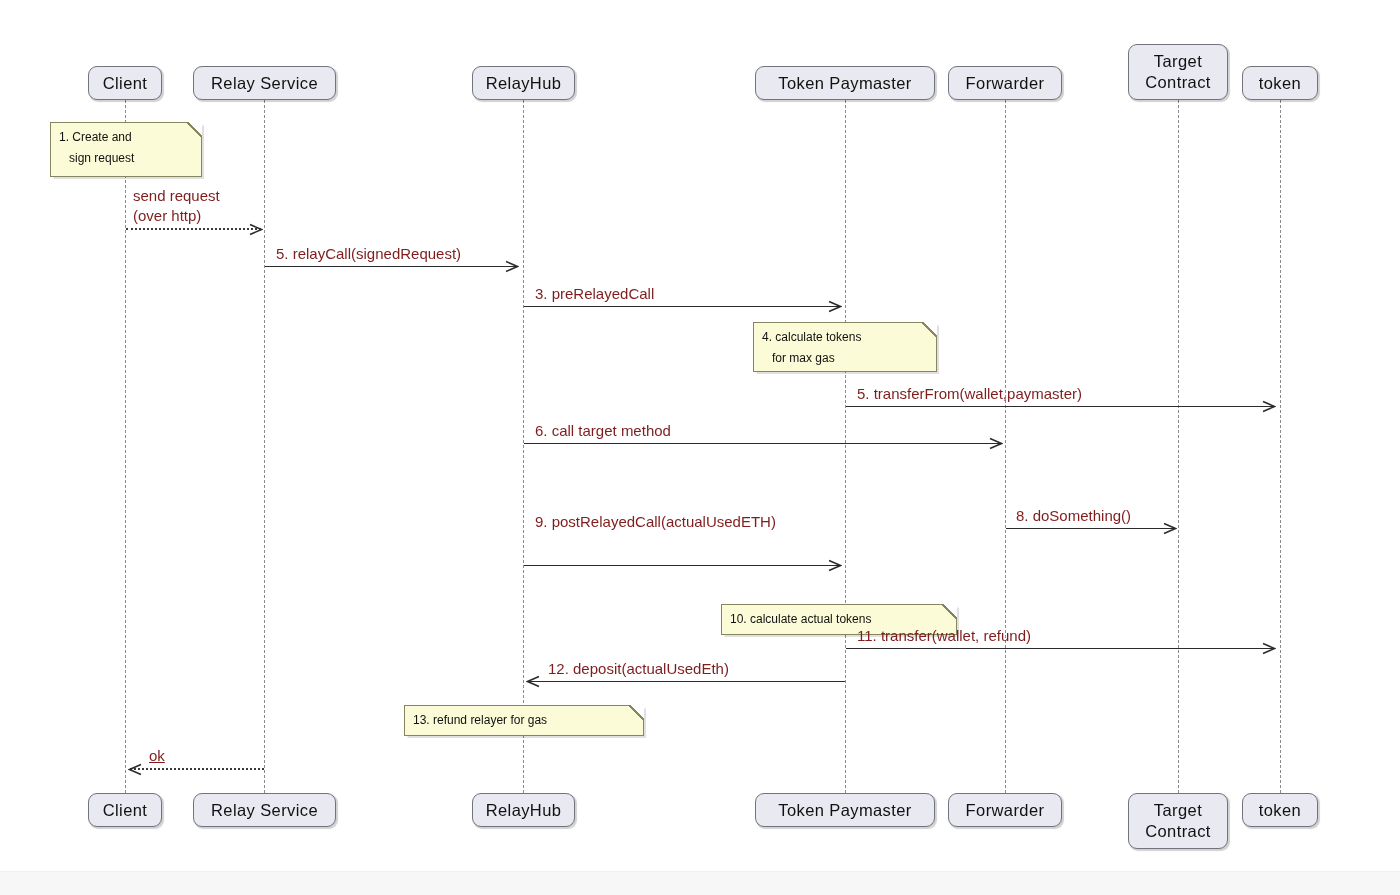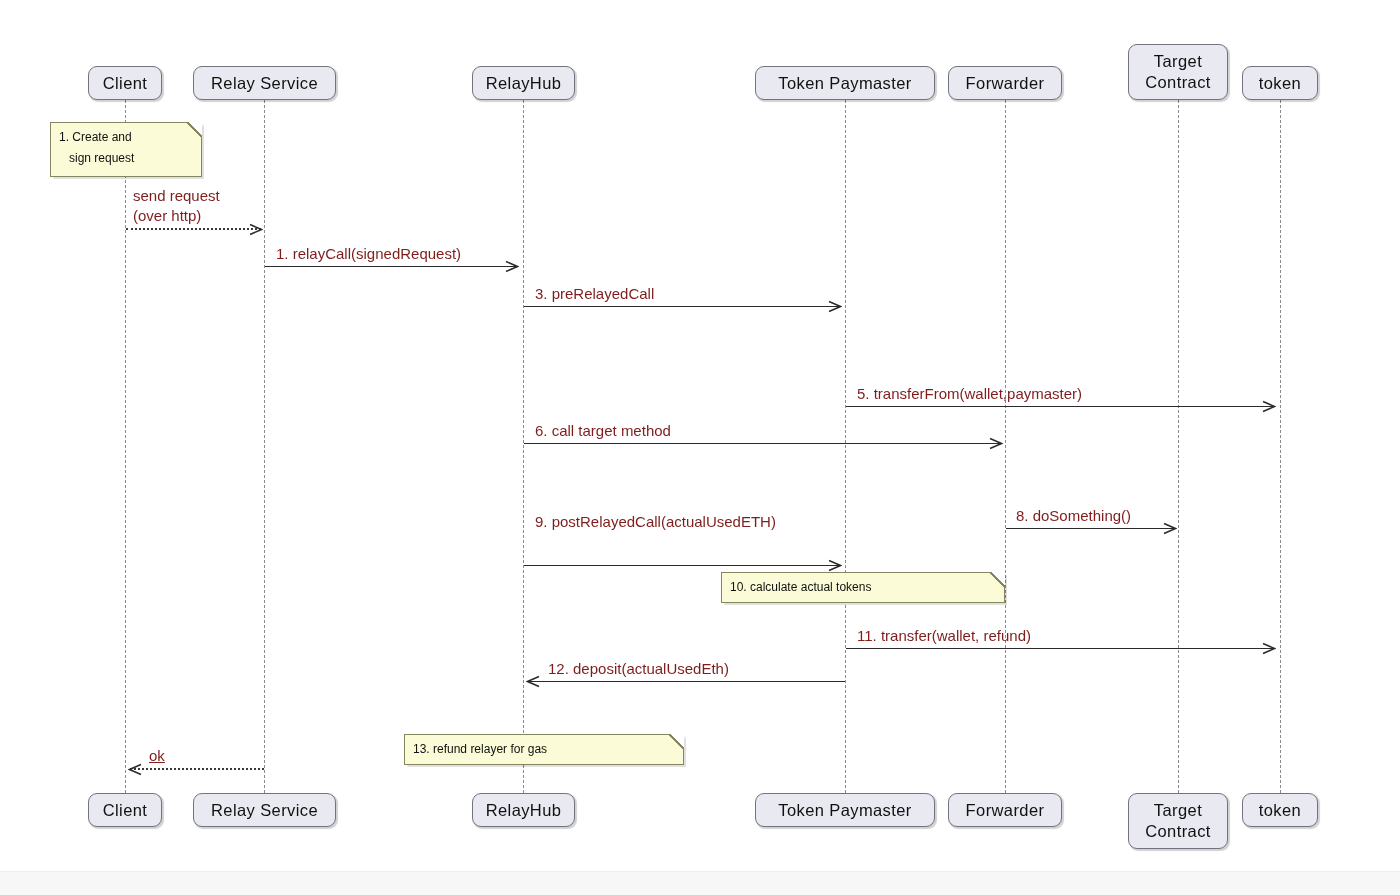--- a/index.html
+++ b/index.html
@@ -66,34 +66,36 @@
    sign request</div>
 
   <div class="msg-label" style="left:133px;top:186px;">send request
 (over http)</div>
   <div class="arrow dotted" style="left:126px;top:228px;width:135px;">
     <svg class="head-right" width="14" height="13" viewBox="0 0 14 13">
         <polyline points="1,1.5 12.5,6.5 1,11.5" fill="none" stroke="#2B2B2B" stroke-width="1.5"></polyline>
       </svg>
   </div>
 
-  <div class="msg-label" style="left:276px;top:244px;">1. relayCall(signedRequest)</div>
+  <div class="msg-label" style="left:276px;top:244px;">5. relayCall(signedRequest)</div>
   <div class="arrow" style="left:265px;top:266px;width:252px;">
     <svg class="head-right" width="14" height="13" viewBox="0 0 14 13">
         <polyline points="1,1.5 12.5,6.5 1,11.5" fill="none" stroke="#2B2B2B" stroke-width="1.5"></polyline>
       </svg>
   </div>
 
   <div class="msg-label" style="left:535px;top:284px;">3. preRelayedCall</div>
   <div class="arrow" style="left:524px;top:306px;width:316px;">
     <svg class="head-right" width="14" height="13" viewBox="0 0 14 13">
         <polyline points="1,1.5 12.5,6.5 1,11.5" fill="none" stroke="#2B2B2B" stroke-width="1.5"></polyline>
       </svg>
   </div>
 
+  <div class="note" style="left:753px;top:322px;width:184px;height:50px;">4. calculate tokens
+   for max gas</div>
 
   <div class="msg-label" style="left:857px;top:384px;">5. transferFrom(wallet,paymaster)</div>
   <div class="arrow" style="left:846px;top:406px;width:428px;">
     <svg class="head-right" width="14" height="13" viewBox="0 0 14 13">
         <polyline points="1,1.5 12.5,6.5 1,11.5" fill="none" stroke="#2B2B2B" stroke-width="1.5"></polyline>
       </svg>
   </div>
 
   <div class="msg-label" style="left:535px;top:421px;text-align:center;">6. call target method</div>
   <div class="arrow" style="left:524px;top:443px;width:477px;">
@@ -110,37 +112,37 @@
       </svg>
   </div>
 
   <div class="msg-label" style="left:535px;top:512px;">9. postRelayedCall(actualUsedETH)</div>
   <div class="arrow" style="left:524px;top:565px;width:316px;">
     <svg class="head-right" width="14" height="13" viewBox="0 0 14 13">
         <polyline points="1,1.5 12.5,6.5 1,11.5" fill="none" stroke="#2B2B2B" stroke-width="1.5"></polyline>
       </svg>
   </div>
 
-  <div class="note" style="left:721px;top:572px;width:284px;height:31px;">10. calculate actual tokens</div>
+  <div class="note" style="left:721px;top:604px;width:236px;height:31px;">10. calculate actual tokens</div>
 
   <div class="msg-label" style="left:857px;top:626px;">11. transfer(wallet, refund)</div>
   <div class="arrow" style="left:846px;top:648px;width:428px;">
     <svg class="head-right" width="14" height="13" viewBox="0 0 14 13">
         <polyline points="1,1.5 12.5,6.5 1,11.5" fill="none" stroke="#2B2B2B" stroke-width="1.5"></polyline>
       </svg>
   </div>
 
   <div class="msg-label" style="left:548px;top:659px;">12. deposit(actualUsedEth)</div>
   <div class="arrow" style="left:528px;top:681px;width:317px;">
     <svg class="head-left" width="14" height="13" viewBox="0 0 14 13">
         <polyline points="13,1.5 1.5,6.5 13,11.5" fill="none" stroke="#2B2B2B" stroke-width="1.5"></polyline>
       </svg>
   </div>
 
-  <div class="note" style="left:404px;top:734px;width:280px;height:31px;">13. refund relayer for gas</div>
+  <div class="note" style="left:404px;top:705px;width:240px;height:31px;">13. refund relayer for gas</div>
 
   <div class="msg-label" style="left:149px;top:746px;text-decoration:underline;">ok</div>
   <div class="arrow dotted" style="left:130px;top:768px;width:134px;">
     <svg class="head-left" width="14" height="13" viewBox="0 0 14 13">
         <polyline points="13,1.5 1.5,6.5 13,11.5" fill="none" stroke="#2B2B2B" stroke-width="1.5"></polyline>
       </svg>
   </div>
 
   <div class="participant" style="left:88px;top:793px;width:74px;height:34px;">Client</div>
   <div class="participant" style="left:193px;top:793px;width:143px;height:34px;">Relay Service</div>

